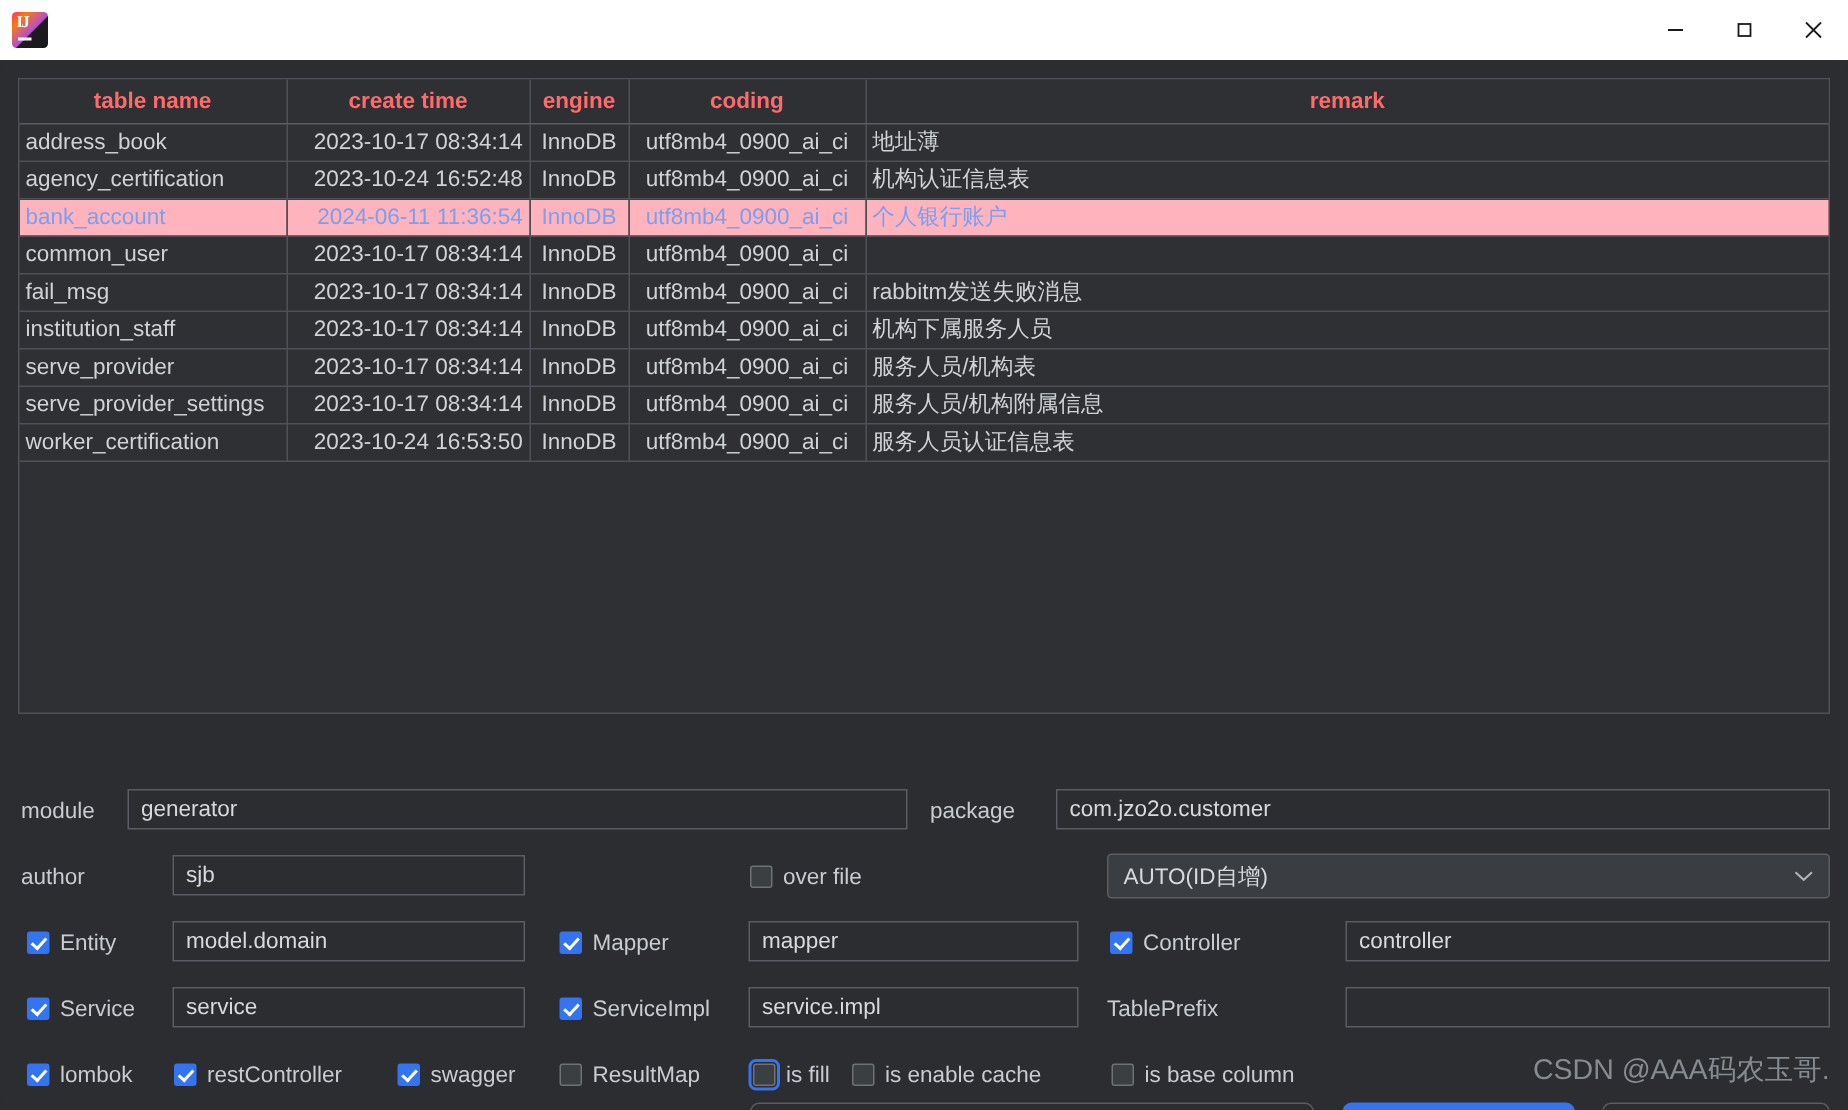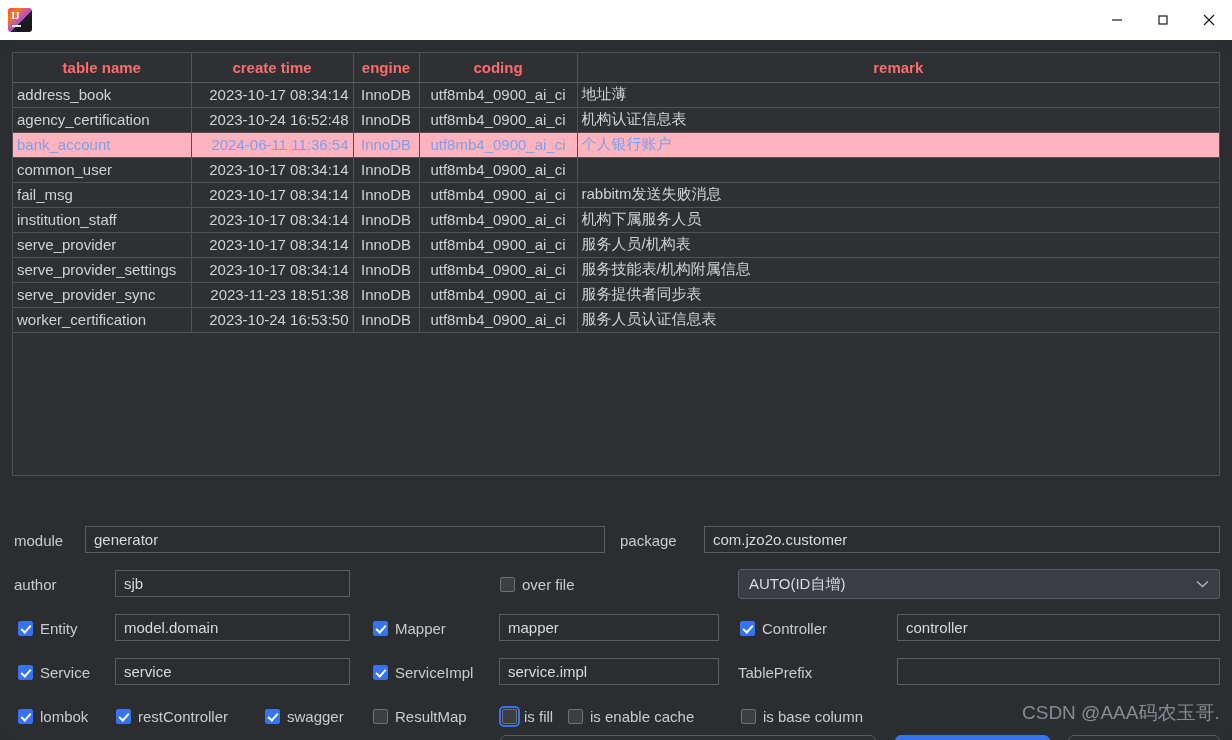--- a/index.html
+++ b/index.html
@@ -245,28 +245,21 @@
             <td class="c-time">2023-10-17 08:34:14</td>
             <td class="c-eng">InnoDB</td>
             <td class="c-code">utf8mb4_0900_ai_ci</td>
             <td class="c-rem">服务人员/机构表</td>
           </tr>
           <tr>
             <td class="c-name">serve_provider_settings</td>
             <td class="c-time">2023-10-17 08:34:14</td>
             <td class="c-eng">InnoDB</td>
             <td class="c-code">utf8mb4_0900_ai_ci</td>
-            <td class="c-rem">服务技能表/机构附属信息</td>
-          </tr>
-          <tr>
-            <td class="c-name">serve_provider_sync</td>
-            <td class="c-time">2023-11-23 18:51:38</td>
-            <td class="c-eng">InnoDB</td>
-            <td class="c-code">utf8mb4_0900_ai_ci</td>
-            <td class="c-rem">服务提供者同步表</td>
+            <td class="c-rem">服务人员/机构附属信息</td>
           </tr>
           <tr>
             <td class="c-name">worker_certification</td>
             <td class="c-time">2023-10-24 16:53:50</td>
             <td class="c-eng">InnoDB</td>
             <td class="c-code">utf8mb4_0900_ai_ci</td>
             <td class="c-rem">服务人员认证信息表</td>
           </tr>
         </tbody>
     </table>

